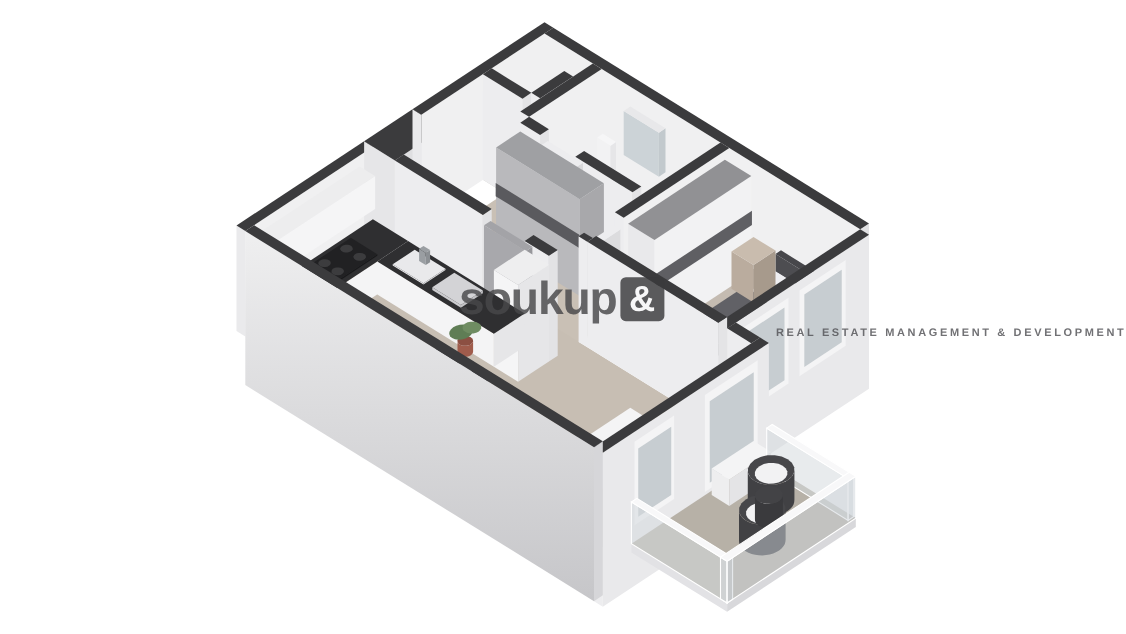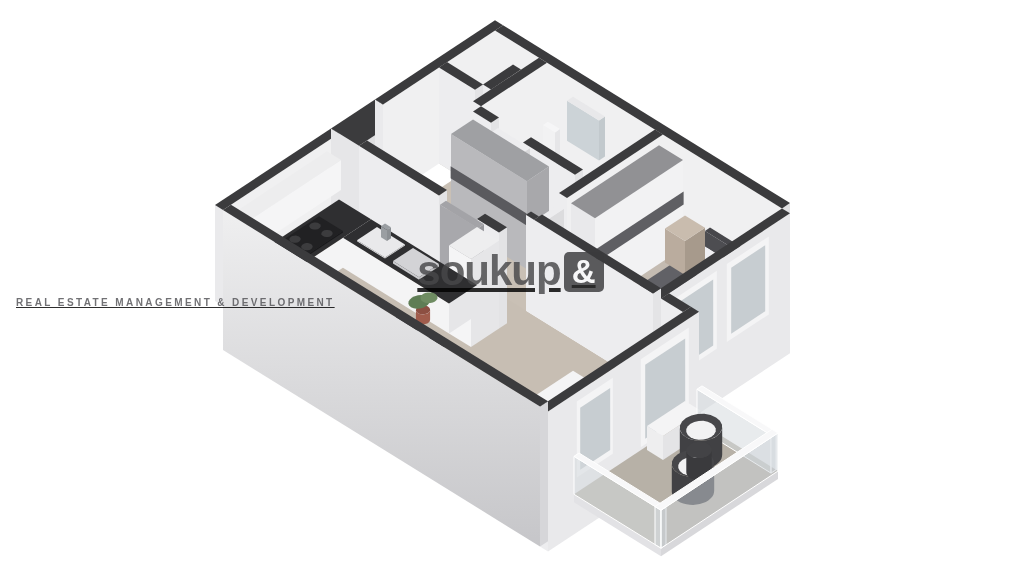--- a/index.html
+++ b/index.html
@@ -1,20 +1,20 @@
 <!DOCTYPE html>
 <html style="--wm-text: #48484a; --wm-box: #3a3a3c; --wm-sub: #525256;"><head>
 <meta charset="utf-8">
 <style>
   html,body{margin:0;padding:0;background:#fff;}
   #stage{position:relative;width:1024px;height:576px;overflow:hidden;background:#fff;
          font-family:"Liberation Sans", sans-serif;}
   #scene{position:absolute;left:0;top:0;}
-  #watermark{position:absolute;left:0;right:0;top:250px;text-align:left;opacity:.82;
-             pointer-events:none;text-decoration:underline;}
+  #watermark{position:absolute;left:0;right:0;top:250px;text-align:right;opacity:.82;
+             pointer-events:none;}
   .wm-row{display:flex;justify-content:center;align-items:center;}
   .wm-part{font-size:42px;font-weight:700;letter-spacing:-1px;color:var(--wm-text,#48484a);
            line-height:1;}
   .wm-amp{display:inline-flex;align-items:center;justify-content:center;width:40px;height:40px;
           margin:0 3px;border-radius:5px;background:var(--wm-box,#3a3a3c);color:#fafafa;
           font-size:33px;font-weight:700;transform:translateY(1px);}
   .wm-sub{margin-top:5px;font-size:10px;font-weight:700;letter-spacing:2.4px;
           color:var(--wm-sub,#525256);margin-left:16px;}
 </style>
 </head>

